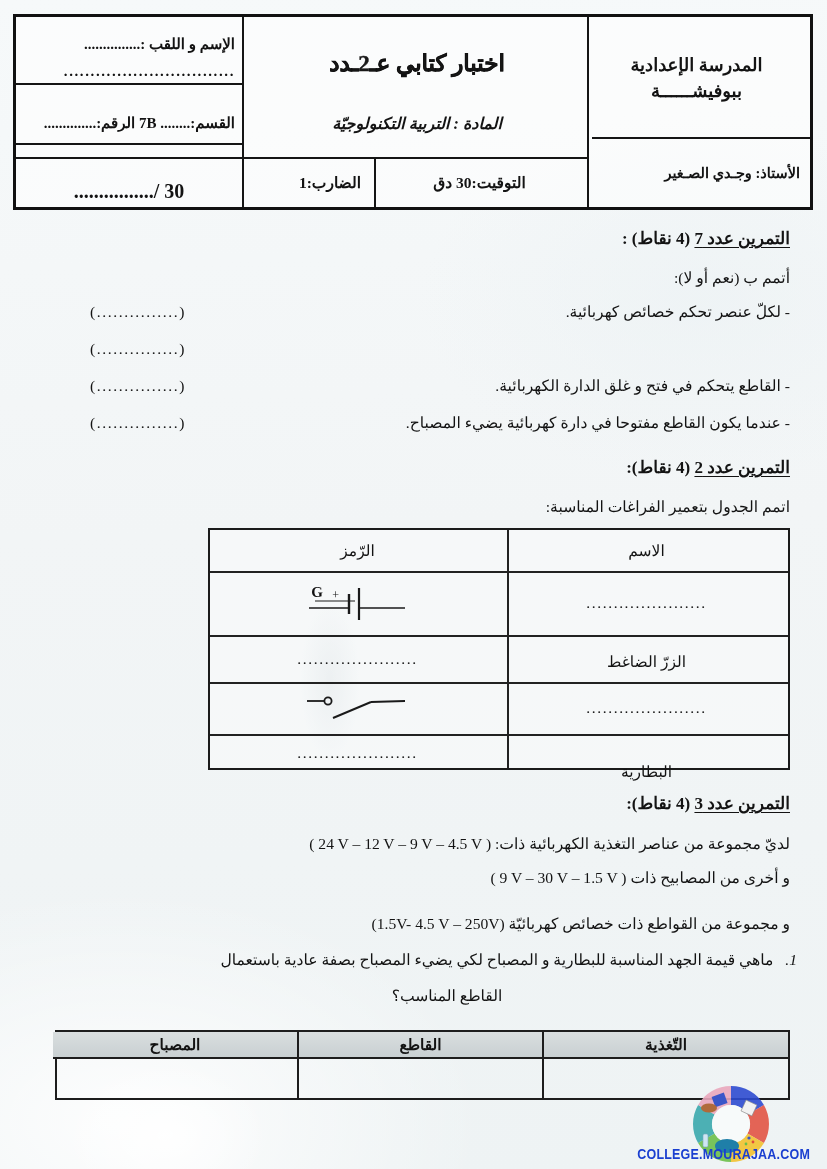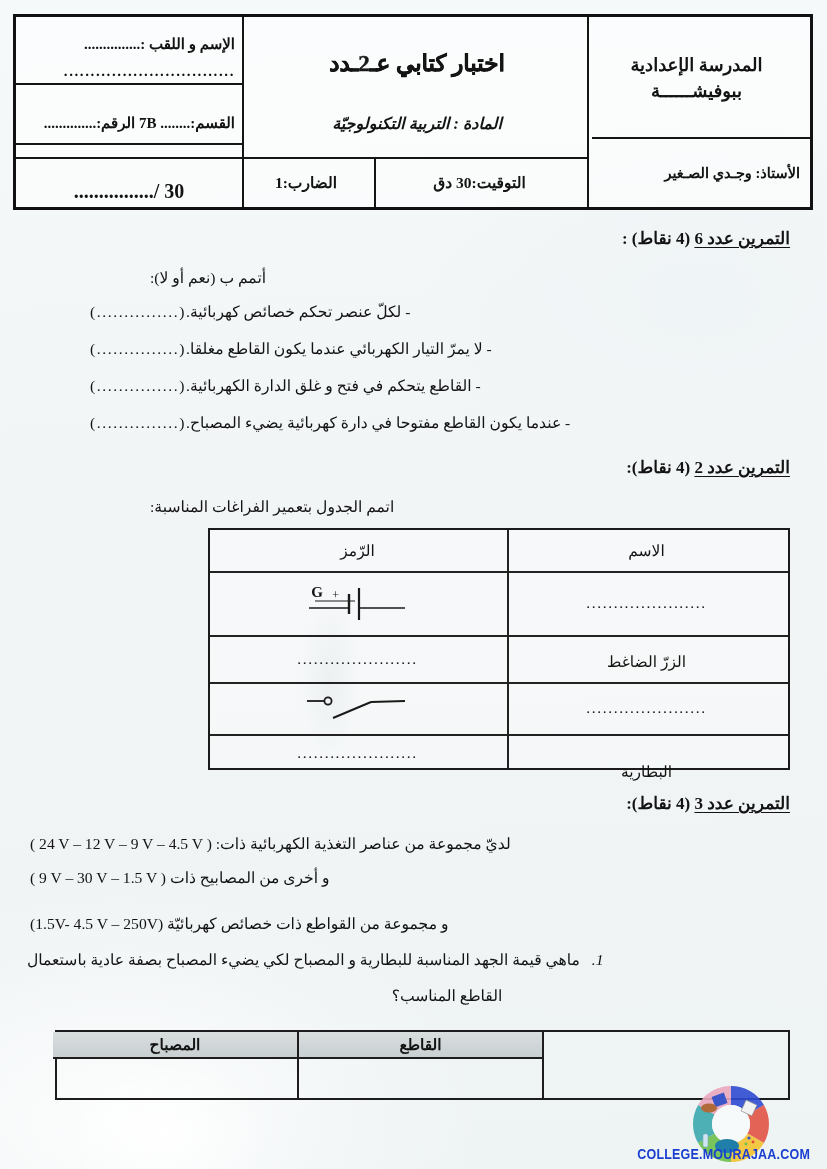--- a/index.html
+++ b/index.html
@@ -49,21 +49,21 @@
   .subject{
     right:228px;top:88px;width:330px;height:36px;
     align-items:center;text-align:left;
     font-size:16px;font-weight:bold;font-style:italic;
   }
   .timing{
     right:228px;top:146px;width:205px;height:40px;
     align-items:center;text-align:center;font-size:15.5px;font-weight:bold;
   }
   .coef{
-    right:445px;top:146px;width:118px;height:40px;
+    right:421px;top:146px;width:118px;height:40px;
     align-items:center;text-align:center;font-size:15.5px;font-weight:bold;
   }
   .stud-name{
     right:572px;top:10px;width:218px;height:62px;
     font-size:15px;font-weight:bold;text-align:right;line-height:1.8;padding-right:3px;
   }
   .stud-class{
     right:572px;top:82px;width:218px;height:48px;
     font-size:15px;font-weight:bold;text-align:right;padding-right:3px;
   }
@@ -73,21 +73,21 @@
     justify-content:flex-end;padding-bottom:4px;
   }
   .dots{letter-spacing:1.6px;}
   
   .ex-title{
     position:absolute;text-align:right;font-weight:bold;font-size:17px;
     font-family:"Liberation Serif",serif;
   }
   .ex-title u{text-decoration:underline;text-underline-offset:3px;}
   .line{
-    position:absolute;text-align:left;font-size:15.6px;line-height:1.5;
+    position:absolute;text-align:right;font-size:15.6px;line-height:1.5;
   }
   .ltr-inline{direction:ltr;unicode-bidi:embed;display:inline-block;}
   
   .tbl2{
     position:absolute;left:208px;top:528px;width:582px;height:242px;
     border:2px solid #1b1b1b;box-sizing:border-box;
     background:rgba(255,255,255,.35);
   }
   .tbl2 .rowline{position:absolute;left:0;right:0;height:2px;background:#222;}
   .tbl2 .colline{position:absolute;top:0;bottom:0;width:2px;background:#222;left:297px;}
@@ -167,35 +167,34 @@
         <span>القسم:</span><span class="dots">........</span>
         <span>7B</span>
         <span>الرقم:</span><span class="dots">..............</span>
       </div>
     </div>
 
     <div class="cell grade">30 /................</div>
   </div>
 
   <div class="ex-title" style="right:37px;top:228px;width:640px;">
-    <u>التمرين عدد 6</u><span> (4 نقاط) :</span>
+    <u>التمرين عدد 7</u><span> (4 نقاط) :</span>
   </div>
 
   <div class="line" style="right:37px;top:266px;width:640px;">أتمم ب (نعم أو لا):</div>
 
   <div class="line" style="right:37px;top:300px;width:700px;">
     <span style="display:inline-block;width:100%;">
       <span style="float:left;" class="dots">(...............)</span>
       <span>- لكلّ عنصر تحكم  خصائص كهربائية.</span>
     </span>
   </div>
   <div class="line" style="right:37px;top:337px;width:700px;">
     <span style="display:inline-block;width:100%;">
       <span style="float:left;" class="dots">(...............)</span>
-      <span>- لا يمرّ التيار الكهربائي عندما يكون القاطع مغلقا.</span>
     </span>
   </div>
   <div class="line" style="right:37px;top:374px;width:700px;">
     <span style="display:inline-block;width:100%;">
       <span style="float:left;" class="dots">(...............)</span>
       <span>- القاطع يتحكم في فتح و غلق الدارة الكهربائية.</span>
     </span>
   </div>
   <div class="line" style="right:37px;top:411px;width:700px;">
     <span style="display:inline-block;width:100%;">
@@ -269,20 +268,21 @@
 
   <div class="line" style="right:30px;top:948px;width:770px;">
     <span style="font-style:italic;font-family:'Liberation Serif',serif;">1.</span>
     <span style="margin-right:8px;">ماهي قيمة الجهد المناسبة للبطارية و المصباح لكي يضيء المصباح بصفة عادية باستعمال</span>
   </div>
   <div class="line" style="right:30px;top:984px;width:700px;text-align:center;">القاطع المناسب؟</div>
 
   <div class="tbl3">
     <div class="cl" style="right:244px;"></div>
     <div class="cl" style="right:489px;"></div>
+    <div class="hd" style="right:0;width:244px;">التّغذية</div>
     <div class="hd" style="right:491px;width:244px;">المصباح</div>
     <div class="hd" style="right:246px;width:243px;">القاطع</div>
   </div>
 
   <div class="wm">
     <svg width="118" height="86" viewBox="0 0 118 86">
       <g transform="translate(59,44)">
         <path d="M0,-38 A38,38 0 0,1 32.9,-19 L16.4,-9.5 A19,19 0 0,0 0,-19 Z" fill="#2e4bd0" opacity="0.9"></path>
         <path d="M32.9,-19 A38,38 0 0,1 32.9,19 L16.4,9.5 A19,19 0 0,0 16.4,-9.5 Z" fill="#e04a3a" opacity="0.85"></path>
         <path d="M32.9,19 A38,38 0 0,1 0,38 L0,19 A19,19 0 0,0 16.4,9.5 Z" fill="#f2c230" opacity="0.9"></path>

